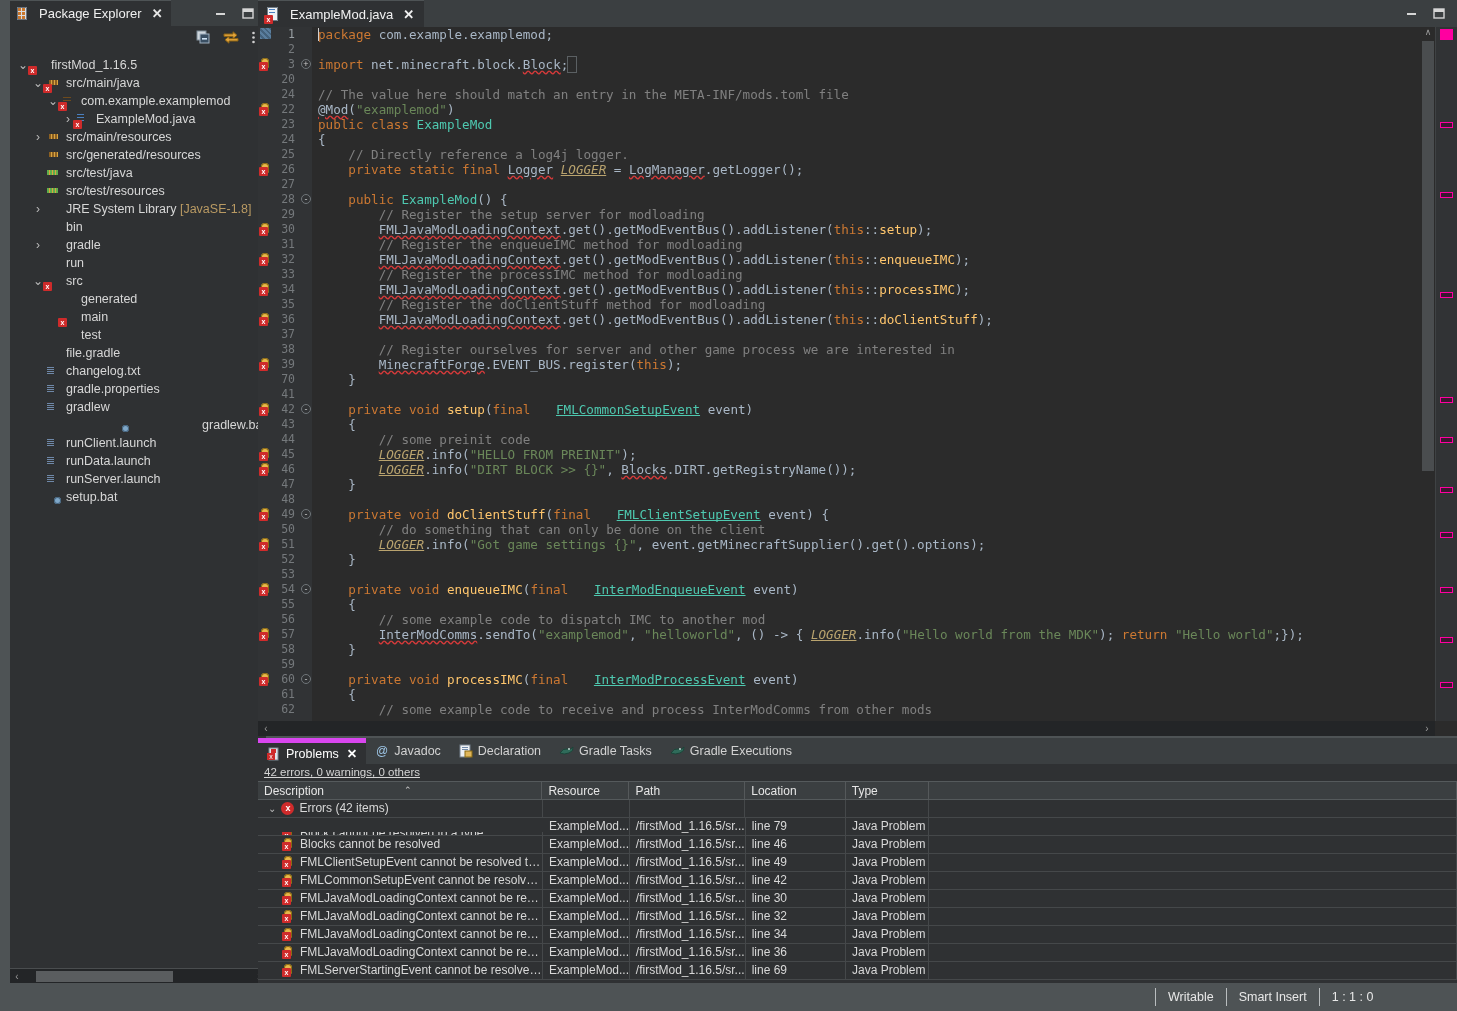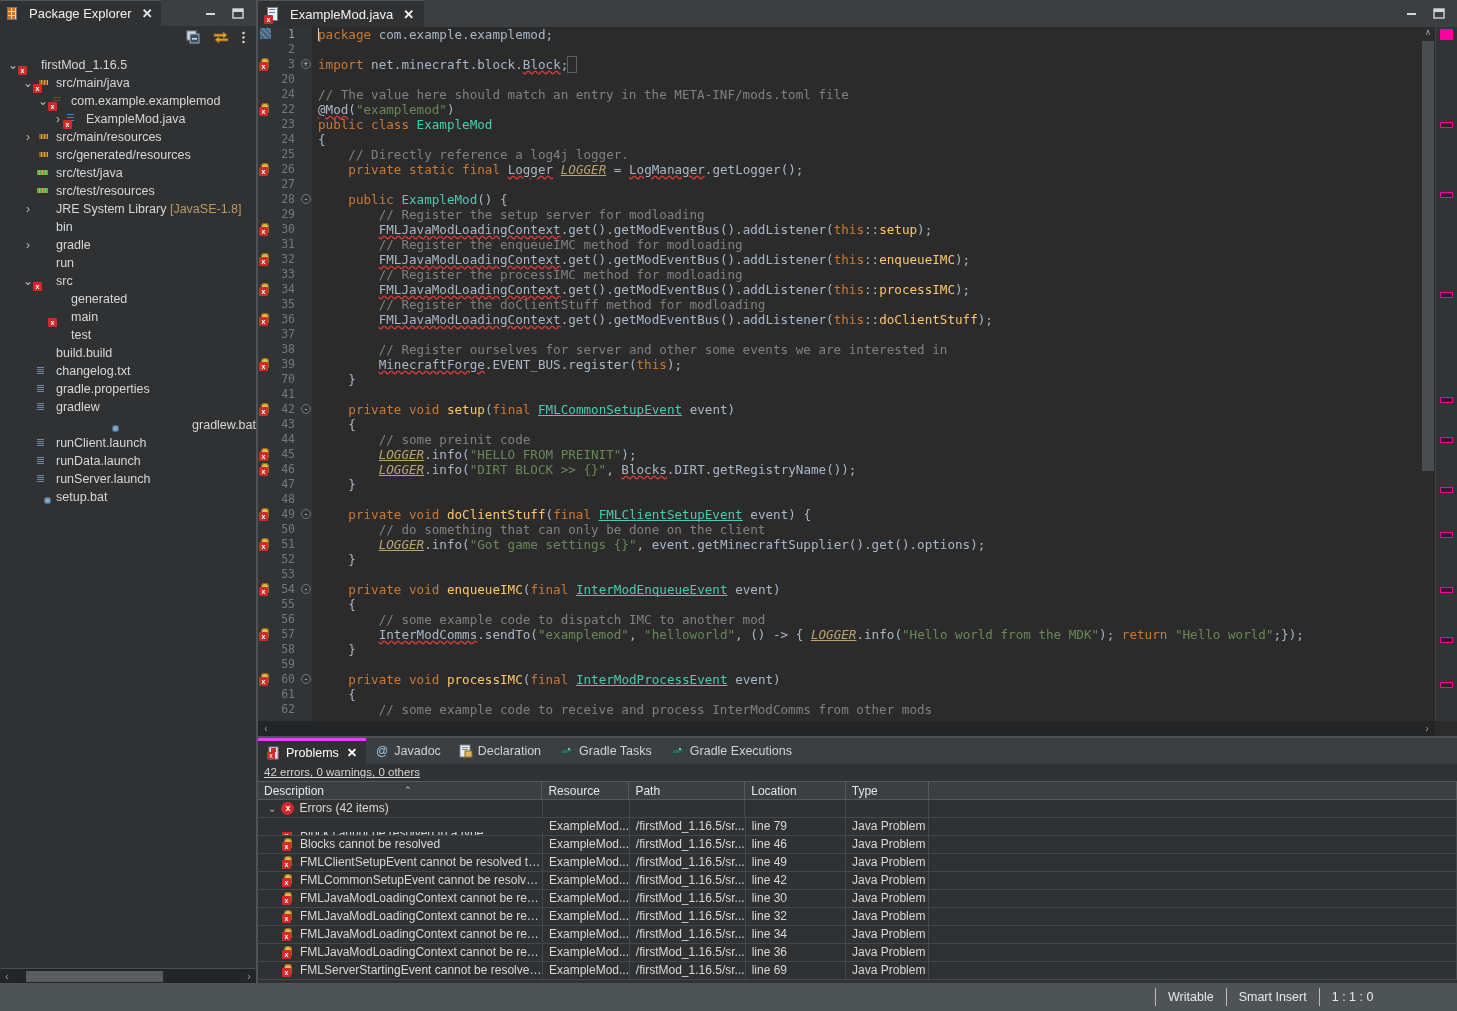--- a/index.html
+++ b/index.html
@@ -9,21 +9,21 @@
     font-family: "Liberation Sans", sans-serif;
     overflow: hidden;
   }
   .ellip { overflow: hidden; text-overflow: ellipsis; white-space: nowrap; }
 
   
   #root { position: relative; width: 1457px; height: 1011px; background: #4e5355; }
 
   
   #pkg-panel {
-    position: absolute; left: 0; top: 0; width: 257px; height: 983px;
+    position: absolute; left: 10px; top: 0; width: 257px; height: 983px;
     background: #2f3133; border-right: 1px solid #4e5355;
     display: flex; flex-direction: column;
   }
   #pkg-tabbar {
     height: 26px; background: #3b3f41; display: flex; align-items: stretch;
     position: relative;
   }
   #pkg-tab {
     display: flex; align-items: center; gap: 6px;
     padding: 0 8px 0 6px; background: #2f3133; color: #f0f0f0;
@@ -116,21 +116,21 @@
   .k { color: #cc7832; }          
   .s { color: #6a8759; }          
   .c { color: #808080; }          
   .t { color: #4ec9b0; }          
   .a { color: #bbb529; }          
   .f { color: #ffc66d; }         
   .n { color: #a9b7c6; }
   .stat { color: #b9a36e; font-style: italic; text-decoration: underline; }
   .err { text-decoration: underline wavy #d93a3a; text-decoration-skip-ink: none; }
   .errb { color: #a9b7c6; text-decoration: underline wavy #d93a3a; }
-  .lnk { color: #4ec9b0; text-decoration: underline; }
+  .lnk { color: #4ec9b0; text-decoration: underline; margin-left: 18px; }
 
   
   #ed-vscroll { position: absolute; right: 22px; top: 0; width: 14px; height: 694px; background: #2b2b2b; }
   #ed-vscroll .up, #ed-vscroll .dn { color: #9a9a9a; font-size: 9px; text-align: center; height: 13px; }
   #ed-vthumb { position: absolute; left: 1px; top: 14px; width: 12px; height: 430px; background: #4a4d4f; }
   #ed-ruler { position: absolute; right: 0; top: 0; width: 22px; height: 694px; background: #313335;
     border-left: 1px solid #3f4244; }
   #ed-ruler .rtop { width: 22px; height: 14px; background: #313335; position: relative; }
   #ed-ruler .rtop .sq { position: absolute; left: 4px; top: 2px; width: 13px; height: 11px; background: #ff00a0; }
   .rmark { position: absolute; left: 4px; width: 13px; height: 6px;
@@ -139,21 +139,21 @@
     background: #232527; display: flex; align-items: center; }
   #ed-hscroll .sbarrow { width: 16px; text-align: center; color: #9a9a9a; font-size: 10px; }
   #ed-hscroll .strack { flex: 1; height: 13px; background: #232527; }
 
   
   #prob-panel { position: absolute; left: 258px; top: 738px; width: 1199px; height: 245px;
     background: #2f3133; }
   #prob-tabbar { height: 26px; background: #3b3f41; display: flex; align-items: stretch; }
   .ptab { display: flex; align-items: center; gap: 5px; padding: 0 9px; font-size: 12.5px;
     color: #d2d2d2; }
-  .ptab.active { background: #2f3133; color: #ffffff; border-top: 3px solid #d946ef; }
+  .ptab.active { background: #2f3133; color: #ffffff; border-top: 5px solid #d946ef; }
   .ptab .tabclose { font-weight: bold; margin-left: 3px; }
   #prob-summary { height: 17px; line-height: 17px; padding-left: 6px; font-size: 11.5px; color: #d5d5d5;
     background: #2f3133; text-decoration: underline; }
   #prob-head { display: flex; height: 19px; background: #3b3f41; font-size: 12px; color: #e6e6e6;
     border-top: 1px solid #555a5c; border-bottom: 1px solid #555a5c; }
   #prob-head .ph { padding-left: 6px; line-height: 18px; border-right: 1px solid #55595b; position: relative; }
   #prob-head .sortcaret { position: absolute; left: 146px; top: -1px; font-size: 9px; color: #d0d0d0; }
   #prob-rows { background: #2f3133; }
   .prow { display: flex; height: 18px; font-size: 12px; color: #d8d8d8;
     border-bottom: 1px solid #45484a; }
@@ -305,21 +305,21 @@
           <span class="tlabel">main</span>
         </div>
         <div class="tnode" style="padding-left: 36px;">
           <span class="arrow"></span>
           <span class="ticon"><span class="i-folder"></span></span>
           <span class="tlabel">test</span>
         </div>
         <div class="tnode" style="padding-left: 21px;">
           <span class="arrow"></span>
           <span class="ticon"><span class="i-gradle"></span></span>
-          <span class="tlabel">build.build</span>
+          <span class="tlabel">file.gradle</span>
         </div>
         <div class="tnode" style="padding-left: 21px;">
           <span class="arrow"></span>
           <span class="ticon"><span class="i-file"></span></span>
           <span class="tlabel">changelog.txt</span>
         </div>
         <div class="tnode" style="padding-left: 21px;">
           <span class="arrow"></span>
           <span class="ticon"><span class="i-file"></span></span>
           <span class="tlabel">gradle.properties</span>
@@ -530,21 +530,21 @@
           <div class="cline">    <span class="k">public</span> <span class="t">ExampleMod</span>() {</div>
           <div class="cline">        <span class="c">// Register the setup server for modloading</span></div>
           <div class="cline">        <span class="errb">FMLJavaModLoadingContext</span>.<span class="n">get</span>().<span class="n">getModEventBus</span>().<span class="n">addListener</span>(<span class="k">this</span>::<span class="f">setup</span>);</div>
           <div class="cline">        <span class="c">// Register the enqueueIMC method for modloading</span></div>
           <div class="cline">        <span class="errb">FMLJavaModLoadingContext</span>.<span class="n">get</span>().<span class="n">getModEventBus</span>().<span class="n">addListener</span>(<span class="k">this</span>::<span class="f">enqueueIMC</span>);</div>
           <div class="cline">        <span class="c">// Register the processIMC method for modloading</span></div>
           <div class="cline">        <span class="errb">FMLJavaModLoadingContext</span>.<span class="n">get</span>().<span class="n">getModEventBus</span>().<span class="n">addListener</span>(<span class="k">this</span>::<span class="f">processIMC</span>);</div>
           <div class="cline">        <span class="c">// Register the doClientStuff method for modloading</span></div>
           <div class="cline">        <span class="errb">FMLJavaModLoadingContext</span>.<span class="n">get</span>().<span class="n">getModEventBus</span>().<span class="n">addListener</span>(<span class="k">this</span>::<span class="f">doClientStuff</span>);</div>
           <div class="cline">&nbsp;</div>
-          <div class="cline">        <span class="c">// Register ourselves for server and other some events we are interested in</span></div>
+          <div class="cline">        <span class="c">// Register ourselves for server and other game process we are interested in</span></div>
           <div class="cline">        <span class="errb">MinecraftForge</span>.<span class="n">EVENT_BUS</span>.<span class="n">register</span>(<span class="k">this</span>);</div>
           <div class="cline">    }</div>
           <div class="cline">&nbsp;</div>
           <div class="cline">    <span class="k">private</span> <span class="k">void</span> <span class="f">setup</span>(<span class="k">final</span> <span class="lnk err">FMLCommonSetupEvent</span> <span class="n">event</span>)</div>
           <div class="cline">    {</div>
           <div class="cline">        <span class="c">// some preinit code</span></div>
           <div class="cline">        <span class="stat">LOGGER</span>.<span class="n">info</span>(<span class="s">"HELLO FROM PREINIT"</span>);</div>
           <div class="cline">        <span class="stat">LOGGER</span>.<span class="n">info</span>(<span class="s">"DIRT BLOCK &gt;&gt; {}"</span>, <span class="errb">Blocks</span>.<span class="n">DIRT</span>.<span class="n">getRegistryName</span>());</div>
           <div class="cline">    }</div>
           <div class="cline">&nbsp;</div>

